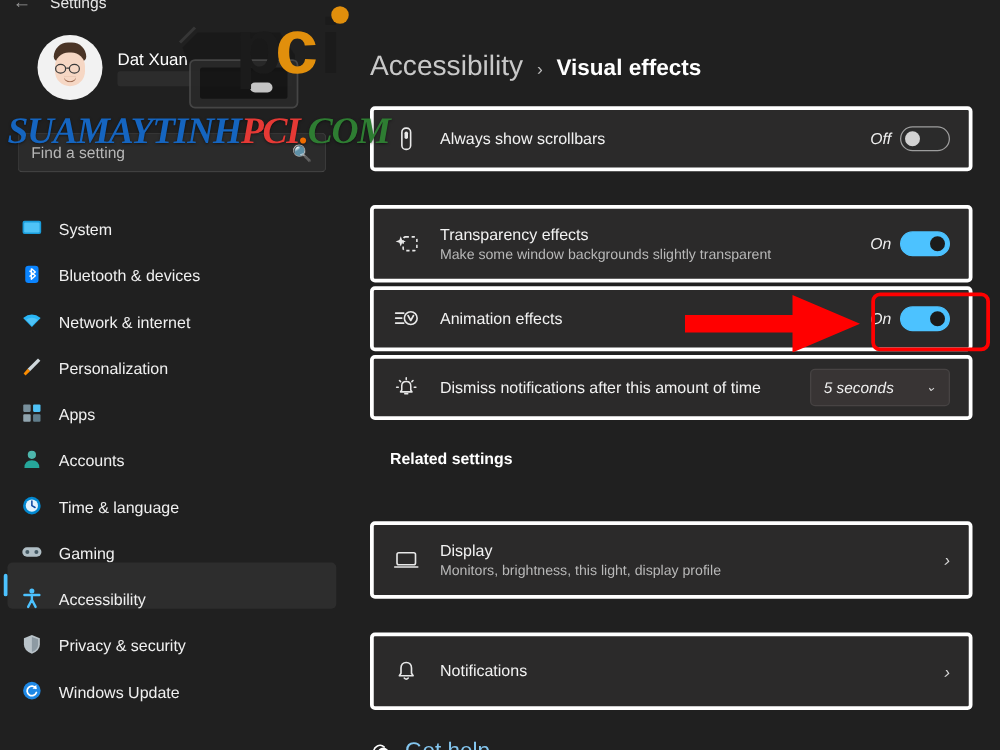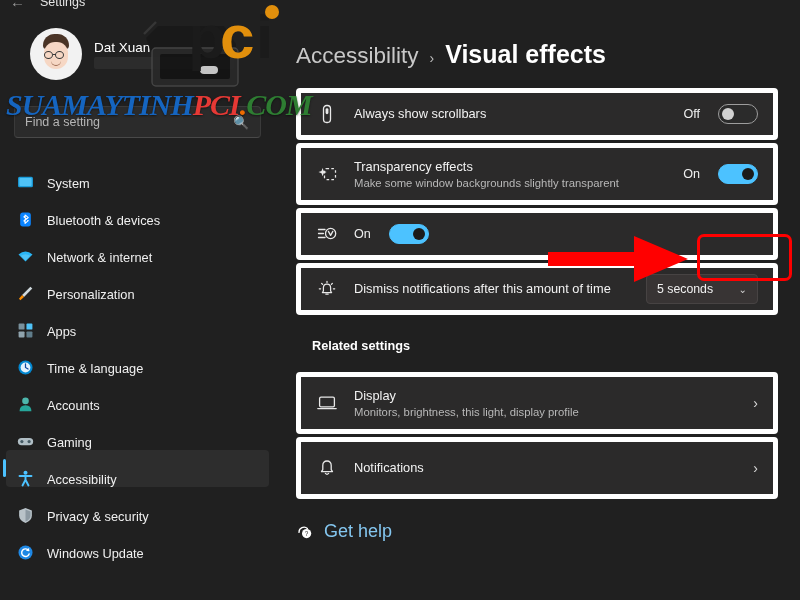--- a/index.html
+++ b/index.html
@@ -69,34 +69,34 @@
     content:""; position:absolute; left:-3px; top:9px;
     width:3px; height:18px; background:#4cc2ff; border-radius:2px;
   }
   .nav-ico { width:17px; height:17px; flex-shrink:0; display:block; }
 
   
   .content { position:absolute; left:275px; top:14px; width:525px; height:586px; }
   .breadcrumb { display:flex; align-items:baseline; gap:11px; padding:26px 0 0 21px; }
   .crumb-parent { font-size:22.5px; color:#c8c8c8; font-weight:400; }
   .crumb-sep { font-size:14px; color:#bdbdbd; }
-  .crumb-current { font-size:25px; color:#ffffff; font-weight:700; }
+  .crumb-current { font-size:18px; color:#ffffff; font-weight:700; }
 
   .cards { margin:19px 22px 0 21px; display:flex; flex-direction:column; gap:3px; }
   .card {
-    background:#2b2a2a; border:5px solid #ffffff; border-radius:4px;
+    background:#2b2a2a; border:3px solid #ffffff; border-radius:4px;
     display:flex; align-items:center; padding:0 15px; min-height:52px;
     position:relative;
   }
-  .card.tall { min-height:62px; }
+  .card.tall { min-height:62px;margin-top:24px; }
   .card-ico { width:22px; height:22px; margin-right:16px; flex-shrink:0; color:#e8e8e8; }
   .card-text { flex:1; min-width:0; }
   .card-title { font-size:12.8px; color:#f2f2f2; line-height:16px; }
   .card-sub { font-size:11.3px; color:#b8b8b8; line-height:14px; margin-top:1px; }
-  .card-right { display:flex; align-items:center; gap:18px; flex-shrink:0; }
+  .card-right { display:flex; align-items:center; gap:7px; flex-shrink:0;font-style:italic; }
   .state-label { font-size:12.6px; color:#efefef; }
 
   .toggle { width:40px; height:20px; border-radius:10px; position:relative; flex-shrink:0; }
   .toggle.off { background:#2b2b2b; border:1px solid #9d9d9d; }
   .toggle.off .knob {
     position:absolute; left:3px; top:3px; width:12px; height:12px;
     border-radius:50%; background:#d2d2d2;
   }
   .toggle.on { background:#4cc2ff; border:1px solid #4cc2ff; }
   .toggle.on .knob {
@@ -215,33 +215,33 @@
           <rect x="1.5" y="1.5" width="5.6" height="5.6" rx="0.8" fill="#78909c"></rect>
           <rect x="8.9" y="1.5" width="5.6" height="5.6" rx="0.8" fill="#4fc3f7"></rect>
           <rect x="1.5" y="8.9" width="5.6" height="5.6" rx="0.8" fill="#90a4ae"></rect>
           <rect x="8.9" y="8.9" width="5.6" height="5.6" rx="0.8" fill="#607d8b"></rect>
         </svg>
         <span>Apps</span>
       </div>
 
       <div class="nav-item">
         <svg class="nav-ico" viewBox="0 0 16 16">
+          <circle cx="8" cy="4.6" r="3.1" fill="#4db6ac"></circle>
+          <path d="M2.4 14.4 Q2.4 8.6 8 8.6 Q13.6 8.6 13.6 14.4 Z" fill="#26a69a"></path>
+        </svg>
+        <span>Accounts</span>
+      </div>
+
+      <div class="nav-item">
+        <svg class="nav-ico" viewBox="0 0 16 16">
           <circle cx="8" cy="8" r="6.6" fill="#0288d1"></circle>
           <circle cx="8" cy="8" r="4.6" fill="#e3f2fd"></circle>
           <path d="M8 4.6 L8 8 L10.4 9.4" stroke="#0d47a1" stroke-width="1.15" fill="none" stroke-linecap="round"></path>
         </svg>
         <span>Time &amp; language</span>
-      </div>
-
-      <div class="nav-item">
-        <svg class="nav-ico" viewBox="0 0 16 16">
-          <circle cx="8" cy="4.6" r="3.1" fill="#4db6ac"></circle>
-          <path d="M2.4 14.4 Q2.4 8.6 8 8.6 Q13.6 8.6 13.6 14.4 Z" fill="#26a69a"></path>
-        </svg>
-        <span>Accounts</span>
       </div>
 
       <div class="nav-item">
         <svg class="nav-ico" viewBox="0 0 16 16">
           <rect x="0.8" y="4.6" width="14.4" height="7" rx="3.5" fill="#b0bec5"></rect>
           <circle cx="4.6" cy="8.1" r="1.5" fill="#455a64"></circle>
           <circle cx="11.4" cy="8.1" r="1.5" fill="#455a64"></circle>
         </svg>
         <span>Gaming</span>
       </div>
@@ -317,20 +317,23 @@
             </div>
         </div>
       </div>
 
       <div class="card">
         <svg class="card-ico" viewBox="0 0 22 22" fill="none">
           <path d="M2.5 6.5 H9 M2.5 10.5 H7.4 M2.5 14.5 H9" stroke="#e8e8e8" stroke-width="1.3" stroke-linecap="round"></path>
           <circle cx="14.6" cy="10.5" r="5.1" stroke="#e8e8e8" stroke-width="1.3"></circle>
           <path d="M12.4 8.4 L14.6 12.4 L16.8 8.4" stroke="#e8e8e8" stroke-width="1.3" stroke-linecap="round" stroke-linejoin="round"></path>
         </svg>
+        <div class="card-text">
+          <div class="card-title">Animation effects</div>
+        </div>
         <div class="card-right">
           <span class="state-label">On</span>
           <div class="toggle on">
               <div class="knob"></div>
             </div>
         </div>
       </div>
 
       <div class="card">
         <svg class="card-ico" viewBox="0 0 22 22" fill="none">

